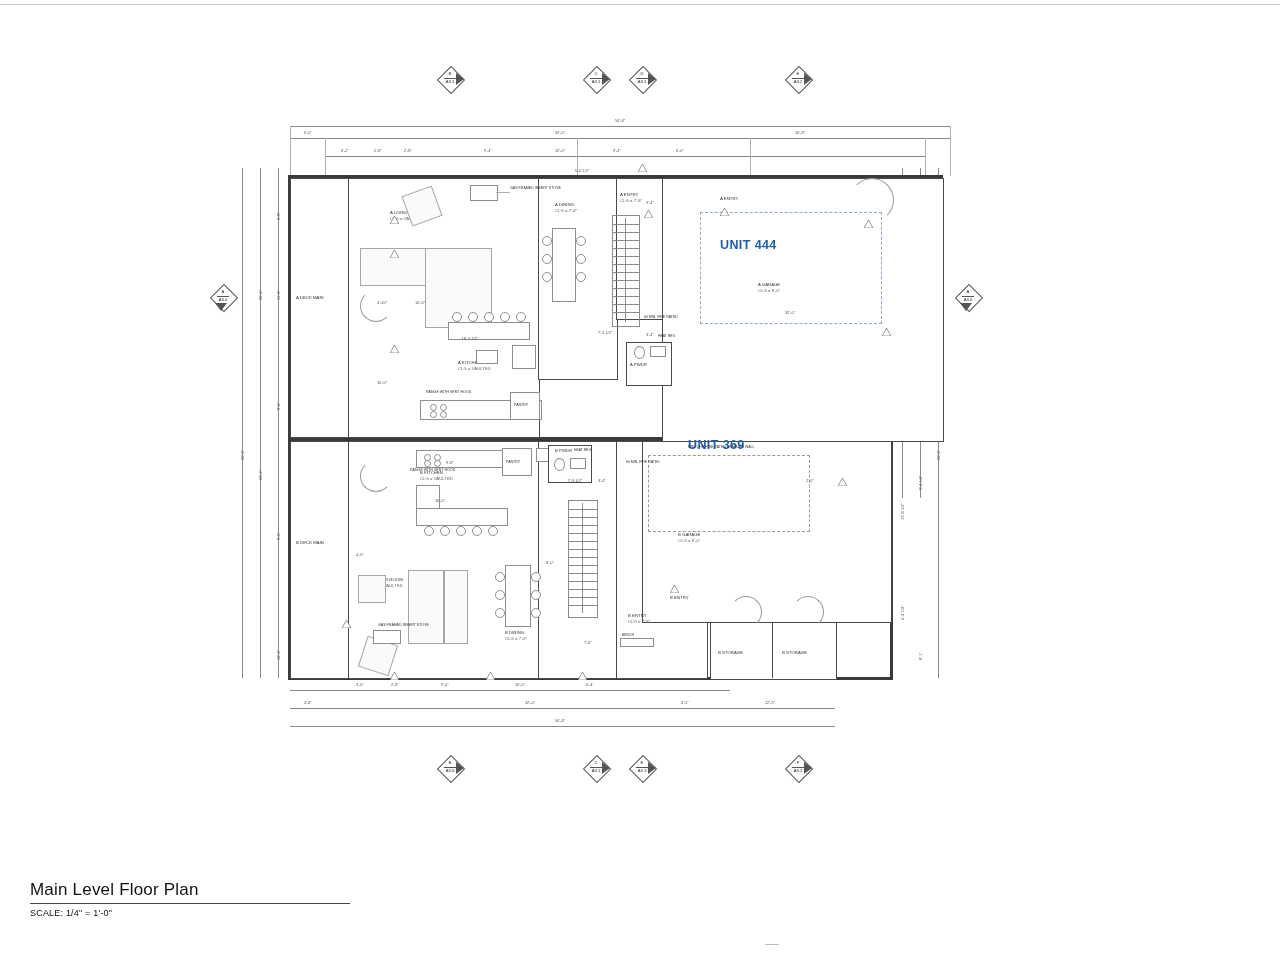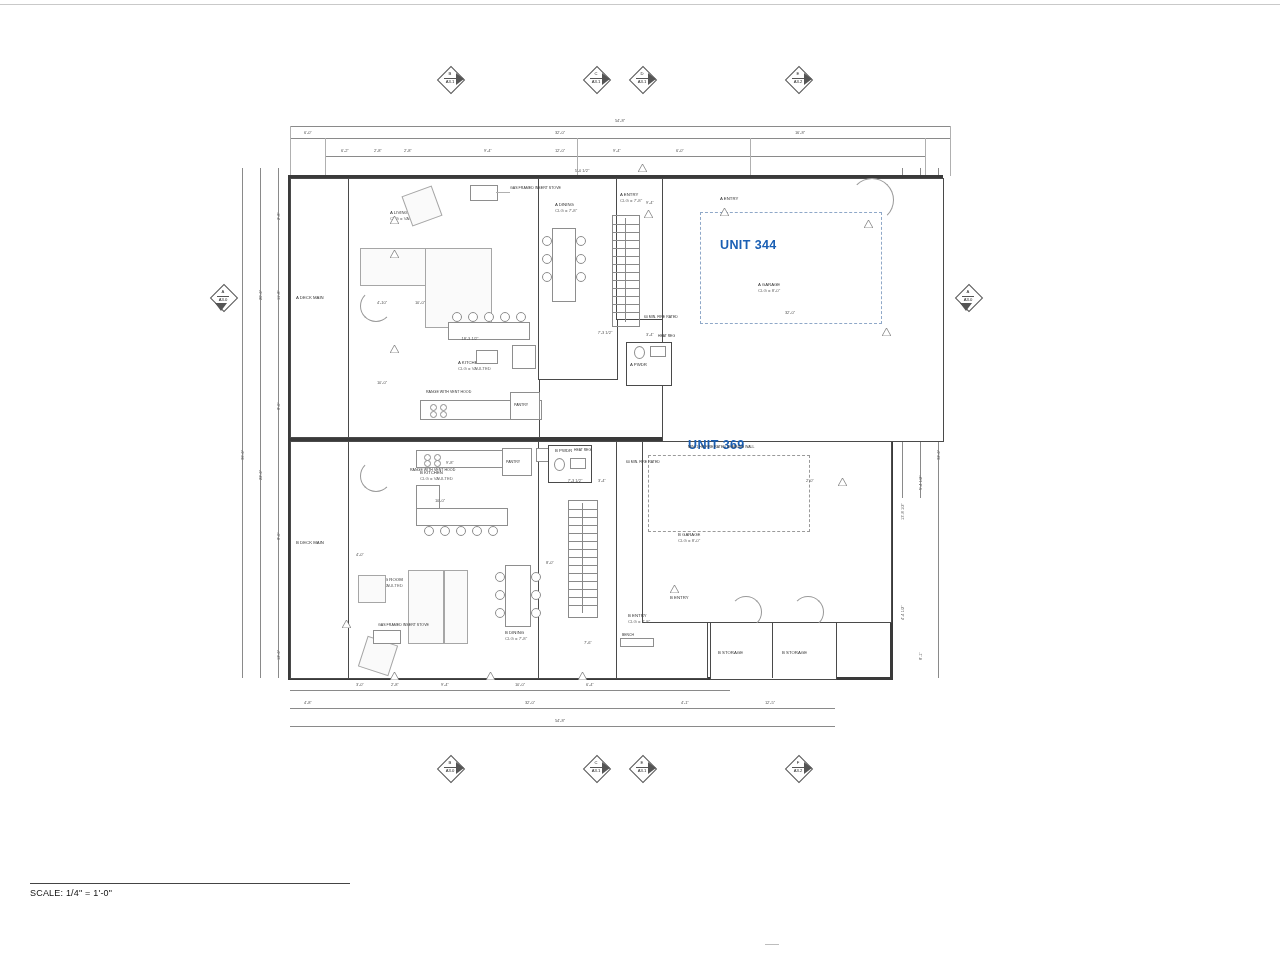--- a/index.html
+++ b/index.html
@@ -324,21 +324,21 @@
     </div>
     <div class="ln thin" style="left:395px;top:158px;width:1px;height:104px;"></div>
 
     <div class="wall-l" style="left:396px;top:282px;width:44px;height:42px;"></div>
     <div class="lbl" style="left:400px;top:302px;">A PWDR</div>
     <div class="fxr" style="left:404px;top:286px;width:9px;height:11px;"></div>
     <div class="fx" style="left:420px;top:286px;width:14px;height:9px;"></div>
     <div class="lbl" style="left:428px;top:274px;font-size:3.4px;">HEAT REG</div>
 
     <div class="dash-blue" style="left:470px;top:152px;width:180px;height:110px;"></div>
-    <div class="unit" style="left:490px;top:178px;">UNIT 344</div>
+    <div class="unit" style="left:490px;top:178px;">UNIT 444</div>
     <div class="lbl" style="left:528px;top:222px;">A GARAGE</div>
     <div class="lbl" style="left:528px;top:228px;color:#666;">CLG = 8'-0"</div>
     <div class="dim" style="left:560px;top:250px;">32'-0"</div>
     <div class="lbl" style="left:414px;top:255px;font-size:3.5px;">60 MIN. FIRE RATED</div>
     <div class="door-arc" style="left:620px;top:118px;width:42px;height:42px;border-color:#9a9a9a;border-left-color:transparent;border-bottom-color:transparent;"></div>
 
     <div class="wall-l" style="left:118px;top:381px;width:190px;height:236px;"></div>
     <div class="wall-l" style="left:308px;top:381px;width:78px;height:236px;"></div>
     <div class="wall-l" style="left:386px;top:381px;width:90px;height:236px;"></div>
     <div class="wall-l" style="left:412px;top:381px;width:248px;height:180px;"></div>
@@ -510,18 +510,19 @@
       </div>
     <div class="tri-out" style="left:408px;top:104px;">
         <svg width="9" height="8">
           <polygon points="4.5,0 9,8 0,8" fill="#fff" stroke="#555" stroke-width="0.6"></polygon>
         </svg>
       </div>
 
   </div>
 
   <div class="title-block">
+    <div class="title">Main Level Floor Plan</div>
     <div class="rule"></div>
     <div class="scale">SCALE:  1/4" = 1'-0"</div>
   </div>
 
   <div class="bottom-dot"></div>
 </div>
 
 </body></html>

